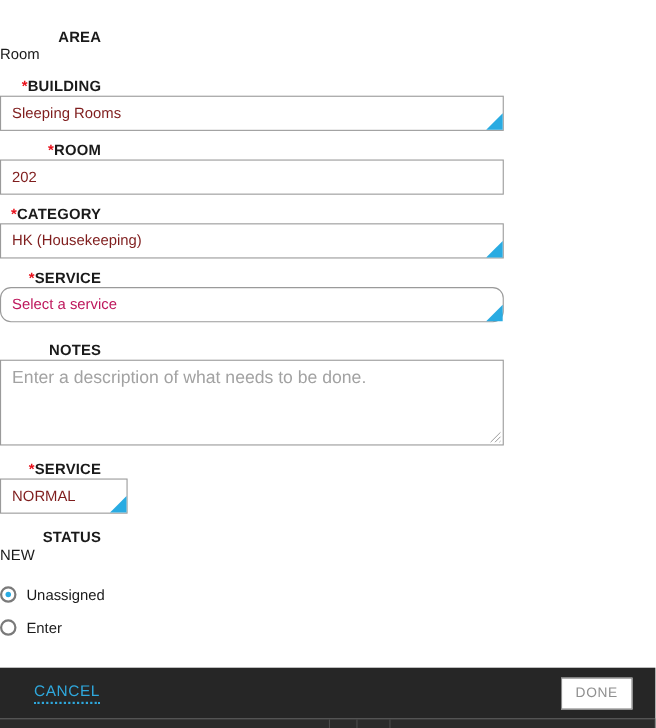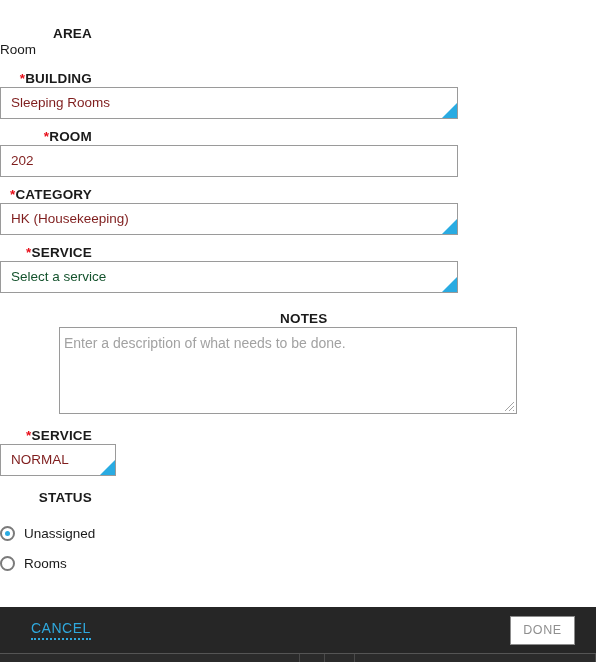--- a/index.html
+++ b/index.html
@@ -88,45 +88,45 @@
     font-size: 13.5px;
     color: #7f1d1d;
     font-family: "Liberation Sans", sans-serif;
     padding: 0 10px;
     line-height: 30px;
     position: relative;
     display: block;
     white-space: nowrap;
     overflow: hidden;
   }
-  .ctl.placeholder { color: #14532d; }
+  .ctl.placeholder { color: #be185d; border-radius: 10px; }
   .ctl.narrow { width: 116px; }
 
   
   .corner-tri {
     position: absolute;
     right: 1px;
     bottom: 1px;
     width: 0; height: 0;
     border-style: solid;
     border-width: 0 0 15px 15px;
     border-color: transparent transparent #29abe2 transparent;
     pointer-events: none;
   }
 
   
   .ta {
     width: 458px;
-    height: 87px;
+    height: 78px;
     border: 1px solid #9a9a9a;
     background: #ffffff;
-    font-size: 14px;
+    font-size: 16px;
     font-family: "Liberation Sans", sans-serif;
     color: #a2a2a2;
-    padding: 7px 4px;
+    padding: 7px 10px;
     position: relative;
     line-height: 17px;
     resize: none;
     overflow: hidden;
   }
   .ta-wrap { position: relative; width: 458px; }
   .resize-grip {
     position: absolute;
     right: 2px; bottom: 2px;
     width: 11px; height: 11px;
@@ -245,21 +245,21 @@
     </div>
 
     <div class="row">
       <div class="lbl"><span class="star">*</span><span>SERVICE</span></div>
       <div class="field">
         <div class="ctl placeholder">Select a service</div>
         <span class="corner-tri"></span>
       </div>
     </div>
 
-    <div class="row" style="margin-top:12px;margin-bottom:14px;align-items:center;">
+    <div class="row" style="margin-top:12px;margin-bottom:14px;">
       <div class="lbl" style="padding-top:6px;"><span>NOTES</span></div>
       <div class="field">
         <div class="ta-wrap">
           <div class="ta">Enter a description of what needs to be done.</div>
           <svg class="resize-grip" viewBox="0 0 11 11" aria-hidden="true">
             <line x1="10" y1="1" x2="1" y2="10" stroke="#9a9a9a" stroke-width="0.9"></line>
             <line x1="10" y1="5" x2="5" y2="10" stroke="#9a9a9a" stroke-width="0.9"></line>
             <line x1="10" y1="9" x2="9" y2="10" stroke="#9a9a9a" stroke-width="0.9"></line>
           </svg>
         </div>
@@ -271,31 +271,34 @@
       <div class="field">
         <div style="position:relative;width:116px;">
           <div class="ctl narrow">NORMAL</div>
           <span class="corner-tri"></span>
         </div>
       </div>
     </div>
 
     <div class="row" style="margin-top:14px;margin-bottom:20px;">
       <div class="lbl"><span>STATUS</span></div>
+      <div class="field">
+        <div class="static-val">NEW</div>
+      </div>
     </div>
 
     <div class="row">
       <div class="field">
         <div class="radio-line">
           <span class="radio-mark on"></span>
           <span class="radio-txt">Unassigned</span>
         </div>
         <div class="radio-line">
           <span class="radio-mark"></span>
-          <span class="radio-txt">Rooms</span>
+          <span class="radio-txt">Enter</span>
         </div>
       </div>
     </div>
 
   </div>
 
   <div class="footer">
     <span class="cancel-link">CANCEL</span>
     <span class="done-btn">DONE</span>
   </div>

